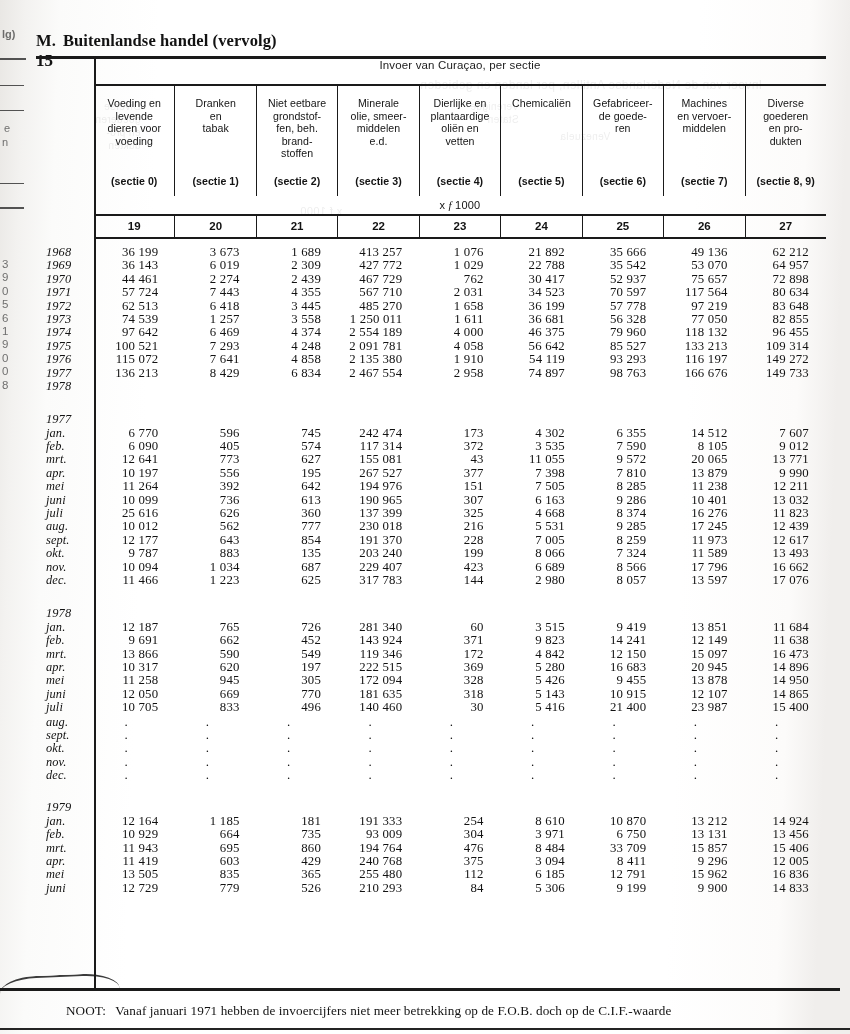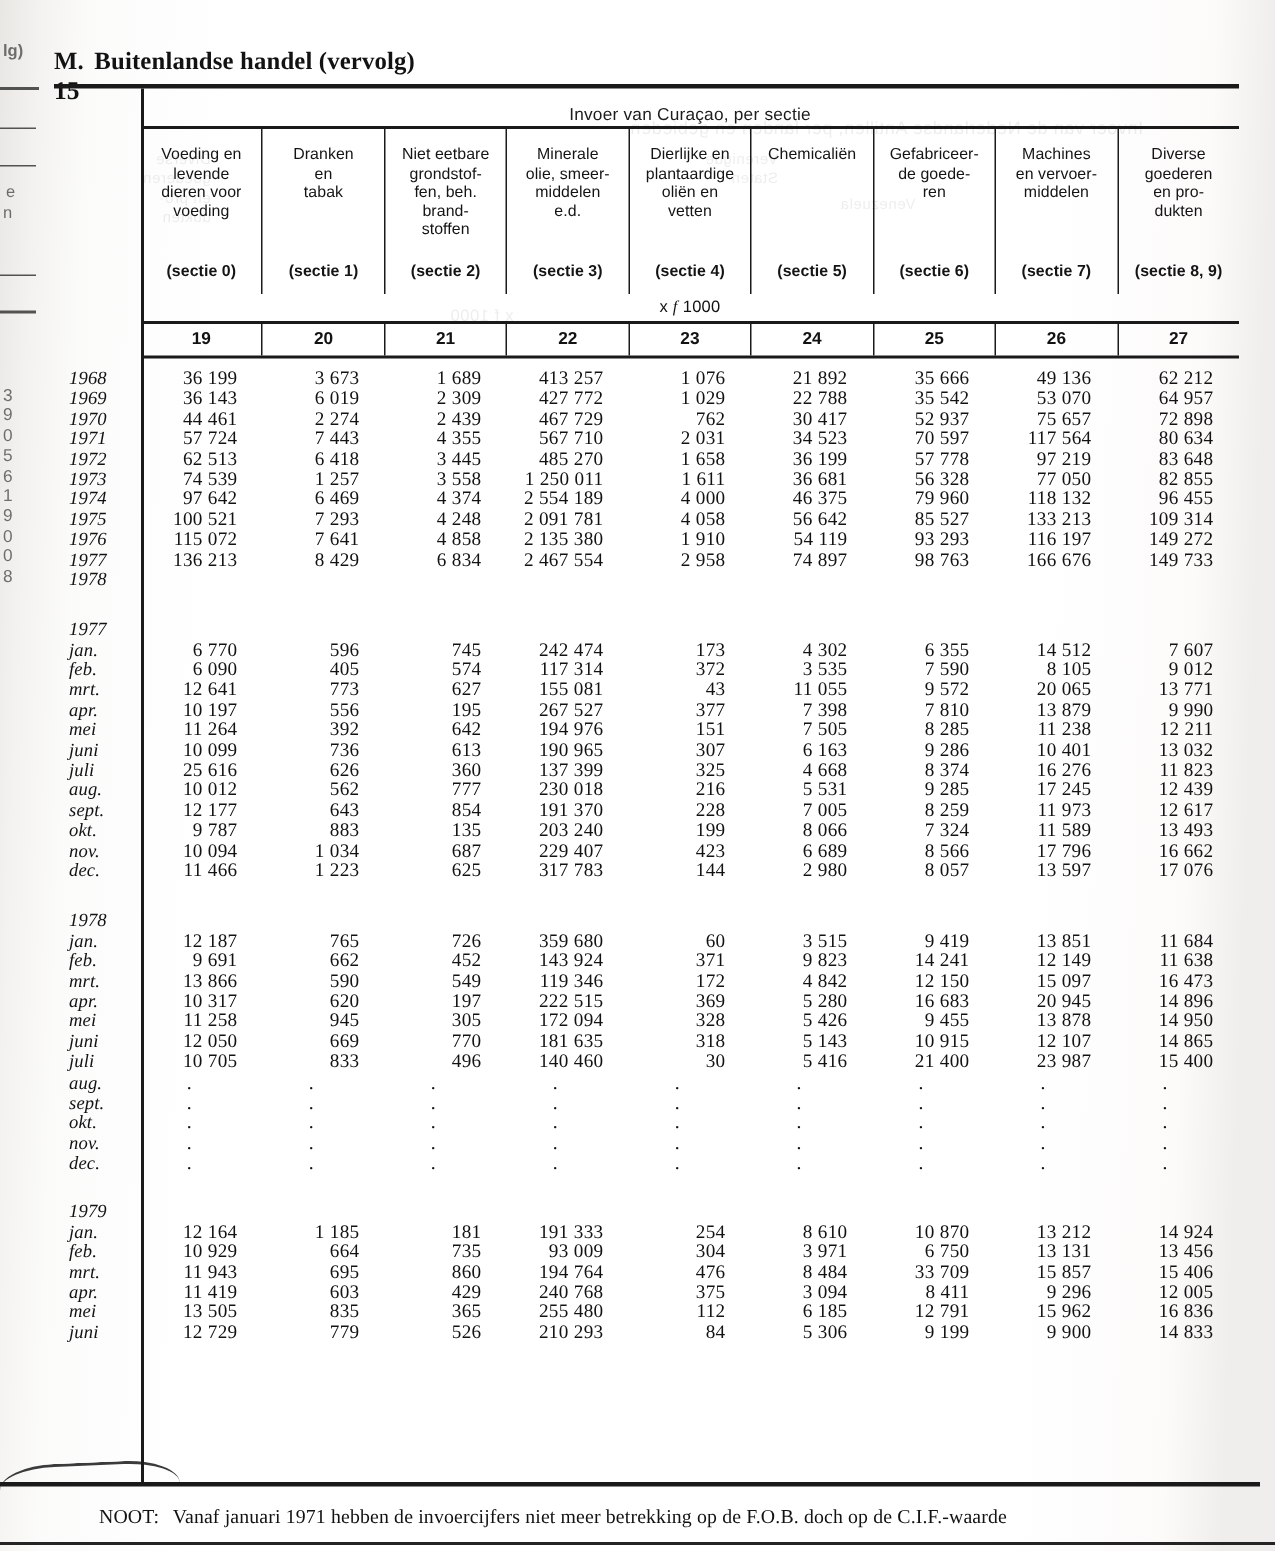--- a/index.html
+++ b/index.html
@@ -96,21 +96,21 @@
     background: #1a1a1a;
   }
 
   
   .cap {
     position: absolute;
     left: 58px; top: 0;
     width: 732px;
     height: 24px;
     display: flex;
-    align-items: flex-end;
+    align-items: flex-start;
     justify-content: center;
   }
   .cap span {
     font-family: "Liberation Sans", sans-serif;
     font-size: 11.5px;
     letter-spacing: .15px;
     color: #1c1c1c;
   }
   .rule-cap {
     position: absolute;
@@ -738,21 +738,21 @@
         <div class="row">
           <div class="lab">1978</div>
           <div class="cells"></div>
         </div>
         <div class="row">
           <div class="lab">jan.</div>
           <div class="cells">
             <div class="cell">12 187</div>
             <div class="cell">765</div>
             <div class="cell">726</div>
-            <div class="cell">359 680</div>
+            <div class="cell">281 340</div>
             <div class="cell">60</div>
             <div class="cell">3 515</div>
             <div class="cell">9 419</div>
             <div class="cell">13 851</div>
             <div class="cell">11 684</div>
           </div>
         </div>
         <div class="row">
           <div class="lab">feb.</div>
           <div class="cells">

